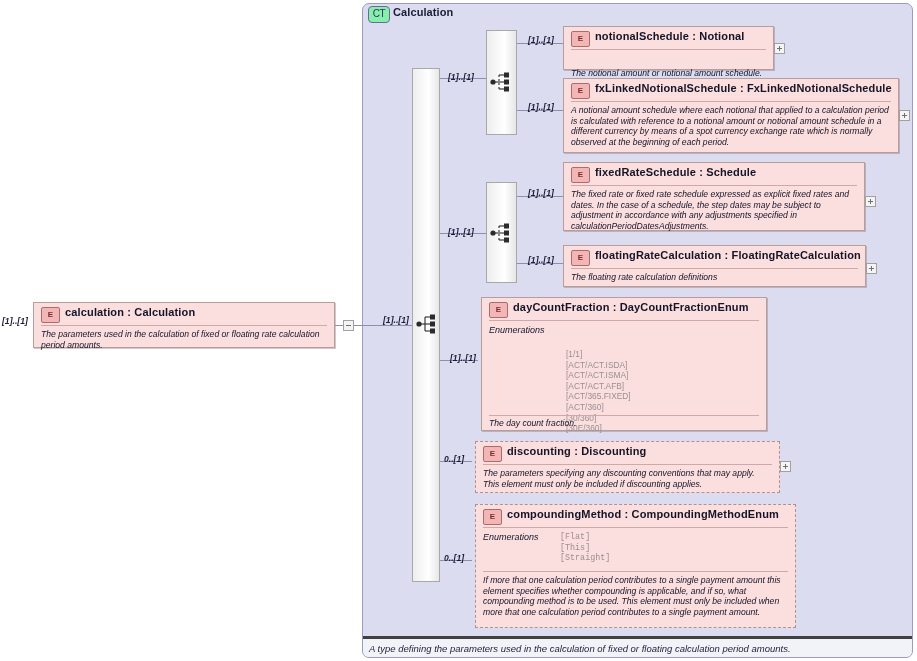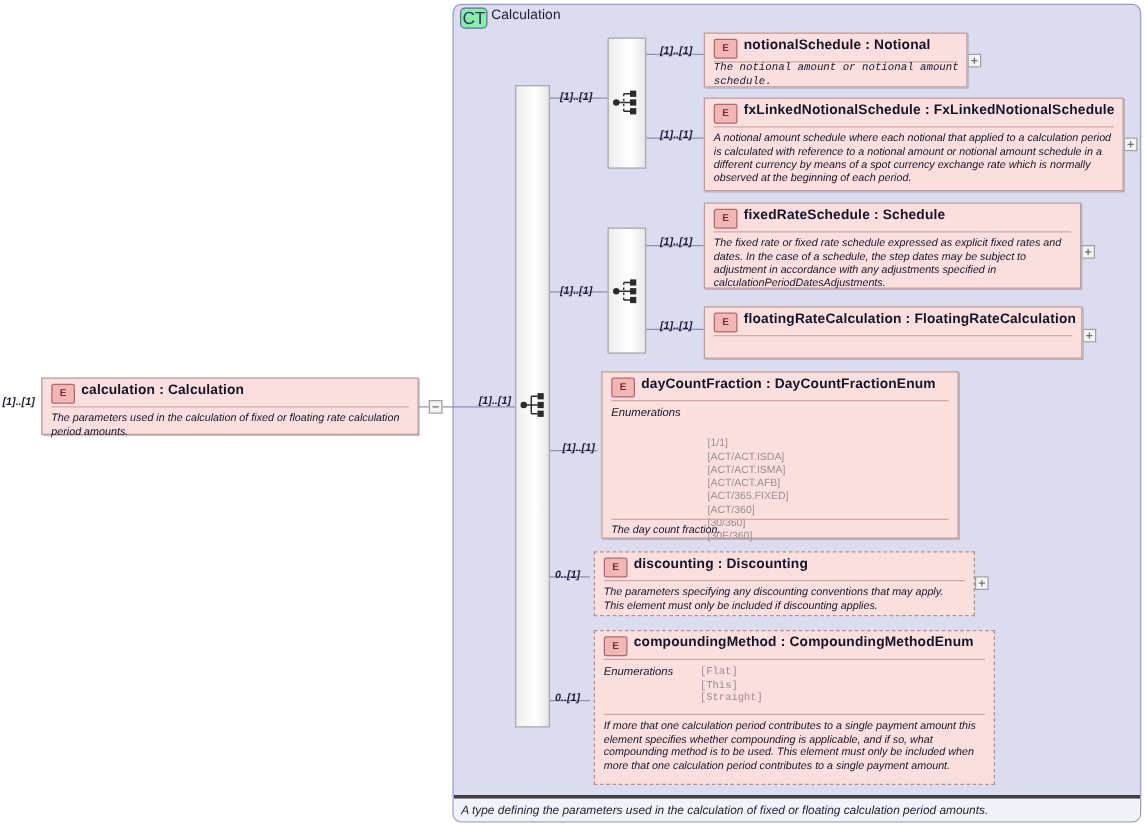--- a/index.html
+++ b/index.html
@@ -7,23 +7,23 @@
        font-family:"Liberation Sans", sans-serif;
        -webkit-font-smoothing:antialiased;}
   #stage{position:absolute;left:0;top:0;width:917px;height:661px;overflow:hidden;}
 
   
   .ct-box{position:absolute;left:362px;top:3px;width:551px;height:655px;
           background:#dcdcf0;border:1px solid #9a9ac4;border-radius:7px;
           box-sizing:border-box;}
   .ct-badge{position:absolute;left:368px;top:6px;width:20px;height:15px;
             border:1px solid #6a6a9a;border-radius:4px;background:#86efac;
-            font-size:14px;font-weight:normal;color:#33335c;text-align:center;
+            font-size:10px;font-weight:normal;color:#33335c;text-align:center;
             line-height:14px;letter-spacing:-0.3px;}
-  .ct-title{position:absolute;left:393px;top:6px;font-size:11px;font-weight:normal;
+  .ct-title{position:absolute;left:393px;top:6px;font-size:11px;font-weight:bold;
             color:#1b1b35;letter-spacing:.1px;}
   .ct-footer{position:absolute;left:363px;top:636px;width:549px;height:21px;
              background:#f2f2f9;border-top:3px solid #404040;
              border-radius:0 0 6px 6px;box-sizing:border-box;}
   .ct-footer span{position:absolute;left:6px;top:4px;font-size:9.5px;
                   font-style:italic;color:#24243f;}
 
   
   .el{position:absolute;background:#fbdede;box-sizing:border-box;}
   .el.solid{border:1px solid #b99c9c;box-shadow:1px 1px 0 rgba(120,100,100,.35);}
@@ -123,21 +123,21 @@
   <div class="line" style="left:517px;top:43px;width:46px;height:1px;"></div>
   <div class="line" style="left:517px;top:110px;width:46px;height:1px;"></div>
 
   <div class="card" style="left:528px;top:35px;">[1]..[1]</div>
   <div class="el solid" style="left:563px;top:26px;width:211px;height:44px;">
     <div class="hdr">
       <div class="ebadge">E</div>
       <div class="ename">notionalSchedule : Notional</div>
     </div>
     <div class="rule" style="top:22px;"></div>
-    <div class="desc" style="top:22px;font-family:Liberation Mono, monospace;">The notional amount or notional amount schedule.</div>
+    <div class="desc" style="top:41px;">The notional amount or notional amount schedule.</div>
   </div>
   <div class="plus" style="left:774px;top:43px;"></div>
 
   <div class="card" style="left:528px;top:102px;">[1]..[1]</div>
   <div class="el solid" style="left:563px;top:78px;width:336px;height:75px;">
     <div class="hdr">
       <div class="ebadge">E</div>
       <div class="ename">fxLinkedNotionalSchedule : FxLinkedNotionalSchedule</div>
     </div>
     <div class="rule" style="top:22px;"></div>
@@ -173,20 +173,21 @@
   </div>
   <div class="plus" style="left:865px;top:196px;"></div>
 
   <div class="card" style="left:528px;top:255px;">[1]..[1]</div>
   <div class="el solid" style="left:563px;top:245px;width:303px;height:42px;">
     <div class="hdr">
       <div class="ebadge">E</div>
       <div class="ename">floatingRateCalculation : FloatingRateCalculation</div>
     </div>
     <div class="rule" style="top:22px;"></div>
+    <div class="desc" style="top:26px;">The floating rate calculation definitions</div>
   </div>
   <div class="plus" style="left:866px;top:263px;"></div>
 
   <div class="card" style="left:450px;top:353px;">[1]..[1]</div>
   <div class="el solid" style="left:481px;top:297px;width:286px;height:134px;">
     <div class="hdr">
       <div class="ebadge">E</div>
       <div class="ename">dayCountFraction : DayCountFractionEnum</div>
     </div>
     <div class="rule" style="top:22px;"></div>

